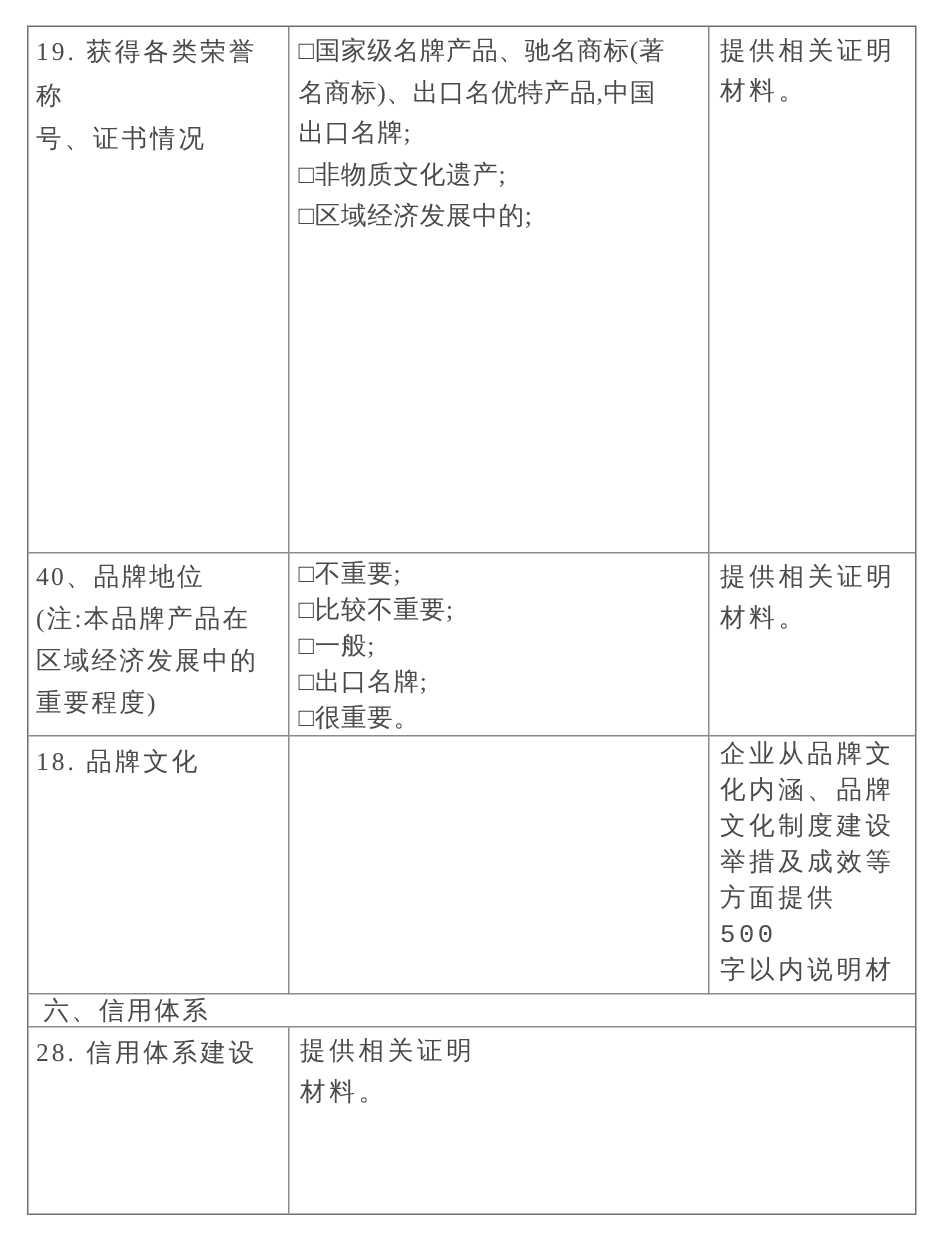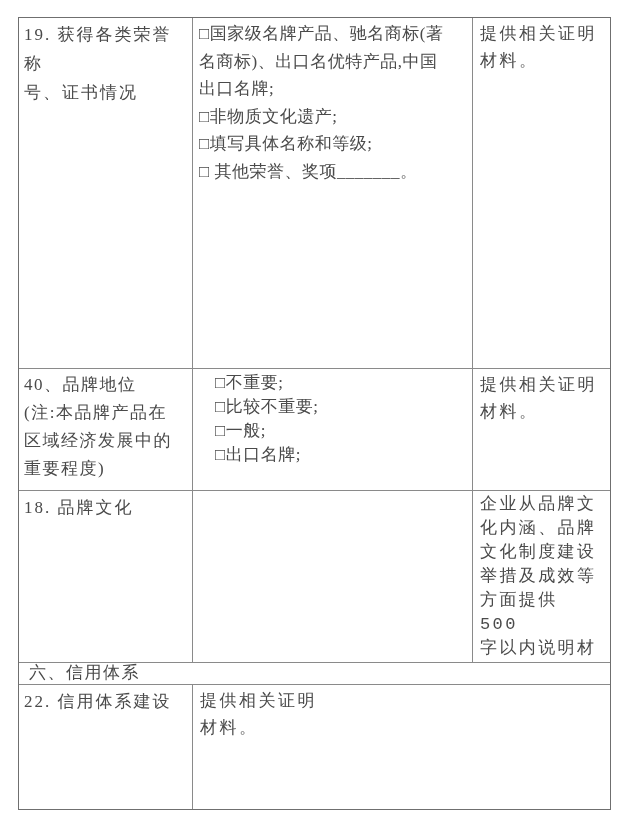--- a/index.html
+++ b/index.html
@@ -35,74 +35,74 @@
   
   .lbl { padding: 2px 2px 2px 5px; }
   .lbl .txt { line-height: 29px; letter-spacing: 2px; font-family: Liberation Serif, serif; }
   .lbl20 .txt { line-height: 28px; letter-spacing: 1.5px; }
 
   
   .optcell { padding: 2px 4px 2px 6px; }
   .opts { width: 100%; }
   .opt { white-space: pre-line; letter-spacing: 0.5px; }
   .opts19 .opt { line-height: 27.5px; }
-  .opts20 .opt { line-height: 24px; margin-left: 16px; }
+  .opts20 .opt { line-height: 24px; }
   .content { padding-left: 7px; letter-spacing: 1.5px; }
 
   
   .req { padding: 2px 3px 2px 7px; }
   .req .txt { letter-spacing: 2.5px; line-height: 27px; }
   .req.req7 .txt { line-height: 24px; letter-spacing: 2.4px; font-family: Liberation Mono, monospace; }
 
   
   .section-cell {
     grid-column: 1 / 4;
     border-right: none;
     padding-left: 10px;
-    display: flex; 
+    display: flex; align-items: center;
   }
   .section-cell .txt { letter-spacing: 1.5px; line-height: 20px; }
 </style>
 </head>
 <body>
 
 <div class="page">
   <div class="form-table">
 
     <div class="cell lbl">
       <div class="txt">19. 获得各类荣誉称
 号、证书情况</div>
     </div>
     <div class="cell optcell opts19">
       <div class="opts">
         <div class="opt">□国家级名牌产品、驰名商标(著
 名商标)、出口名优特产品,中国
 出口名牌;</div>
         <div class="opt">□非物质文化遗产;</div>
-        <div class="opt">□填写具体名称和等级;</div>
-        <div class="opt">□ 其他荣誉、奖项_______。</div>
+        <div class="opt">□区域经济发展中的;</div>
       </div>
     </div>
     <div class="cell col3 req">
       <div class="txt">提供相关证明
 材料。</div>
     </div>
 
     <div class="cell lbl lbl20">
       <div class="txt">40、品牌地位
 (注:本品牌产品在
 区域经济发展中的
 重要程度)</div>
     </div>
     <div class="cell optcell opts20">
       <div class="opts">
         <div class="opt">□不重要;</div>
         <div class="opt">□比较不重要;</div>
         <div class="opt">□一般;</div>
         <div class="opt">□出口名牌;</div>
+        <div class="opt">□很重要。</div>
       </div>
     </div>
     <div class="cell col3 req">
       <div class="txt">提供相关证明
 材料。</div>
     </div>
 
     <div class="cell lbl">
       <div class="txt">18. 品牌文化</div>
     </div>
@@ -117,21 +117,21 @@
 方面提供 500
 字以内说明材
 料。</div>
     </div>
 
     <div class="cell section-cell">
       <div class="txt">六、信用体系</div>
     </div>
 
     <div class="cell lbl row-last">
-      <div class="txt">22. 信用体系建设</div>
+      <div class="txt">28. 信用体系建设</div>
     </div>
     <div class="cell col3 req row-last">
       <div class="txt">提供相关证明
 材料。</div>
     </div>
 
   </div>
 </div>
 
 </body></html>

